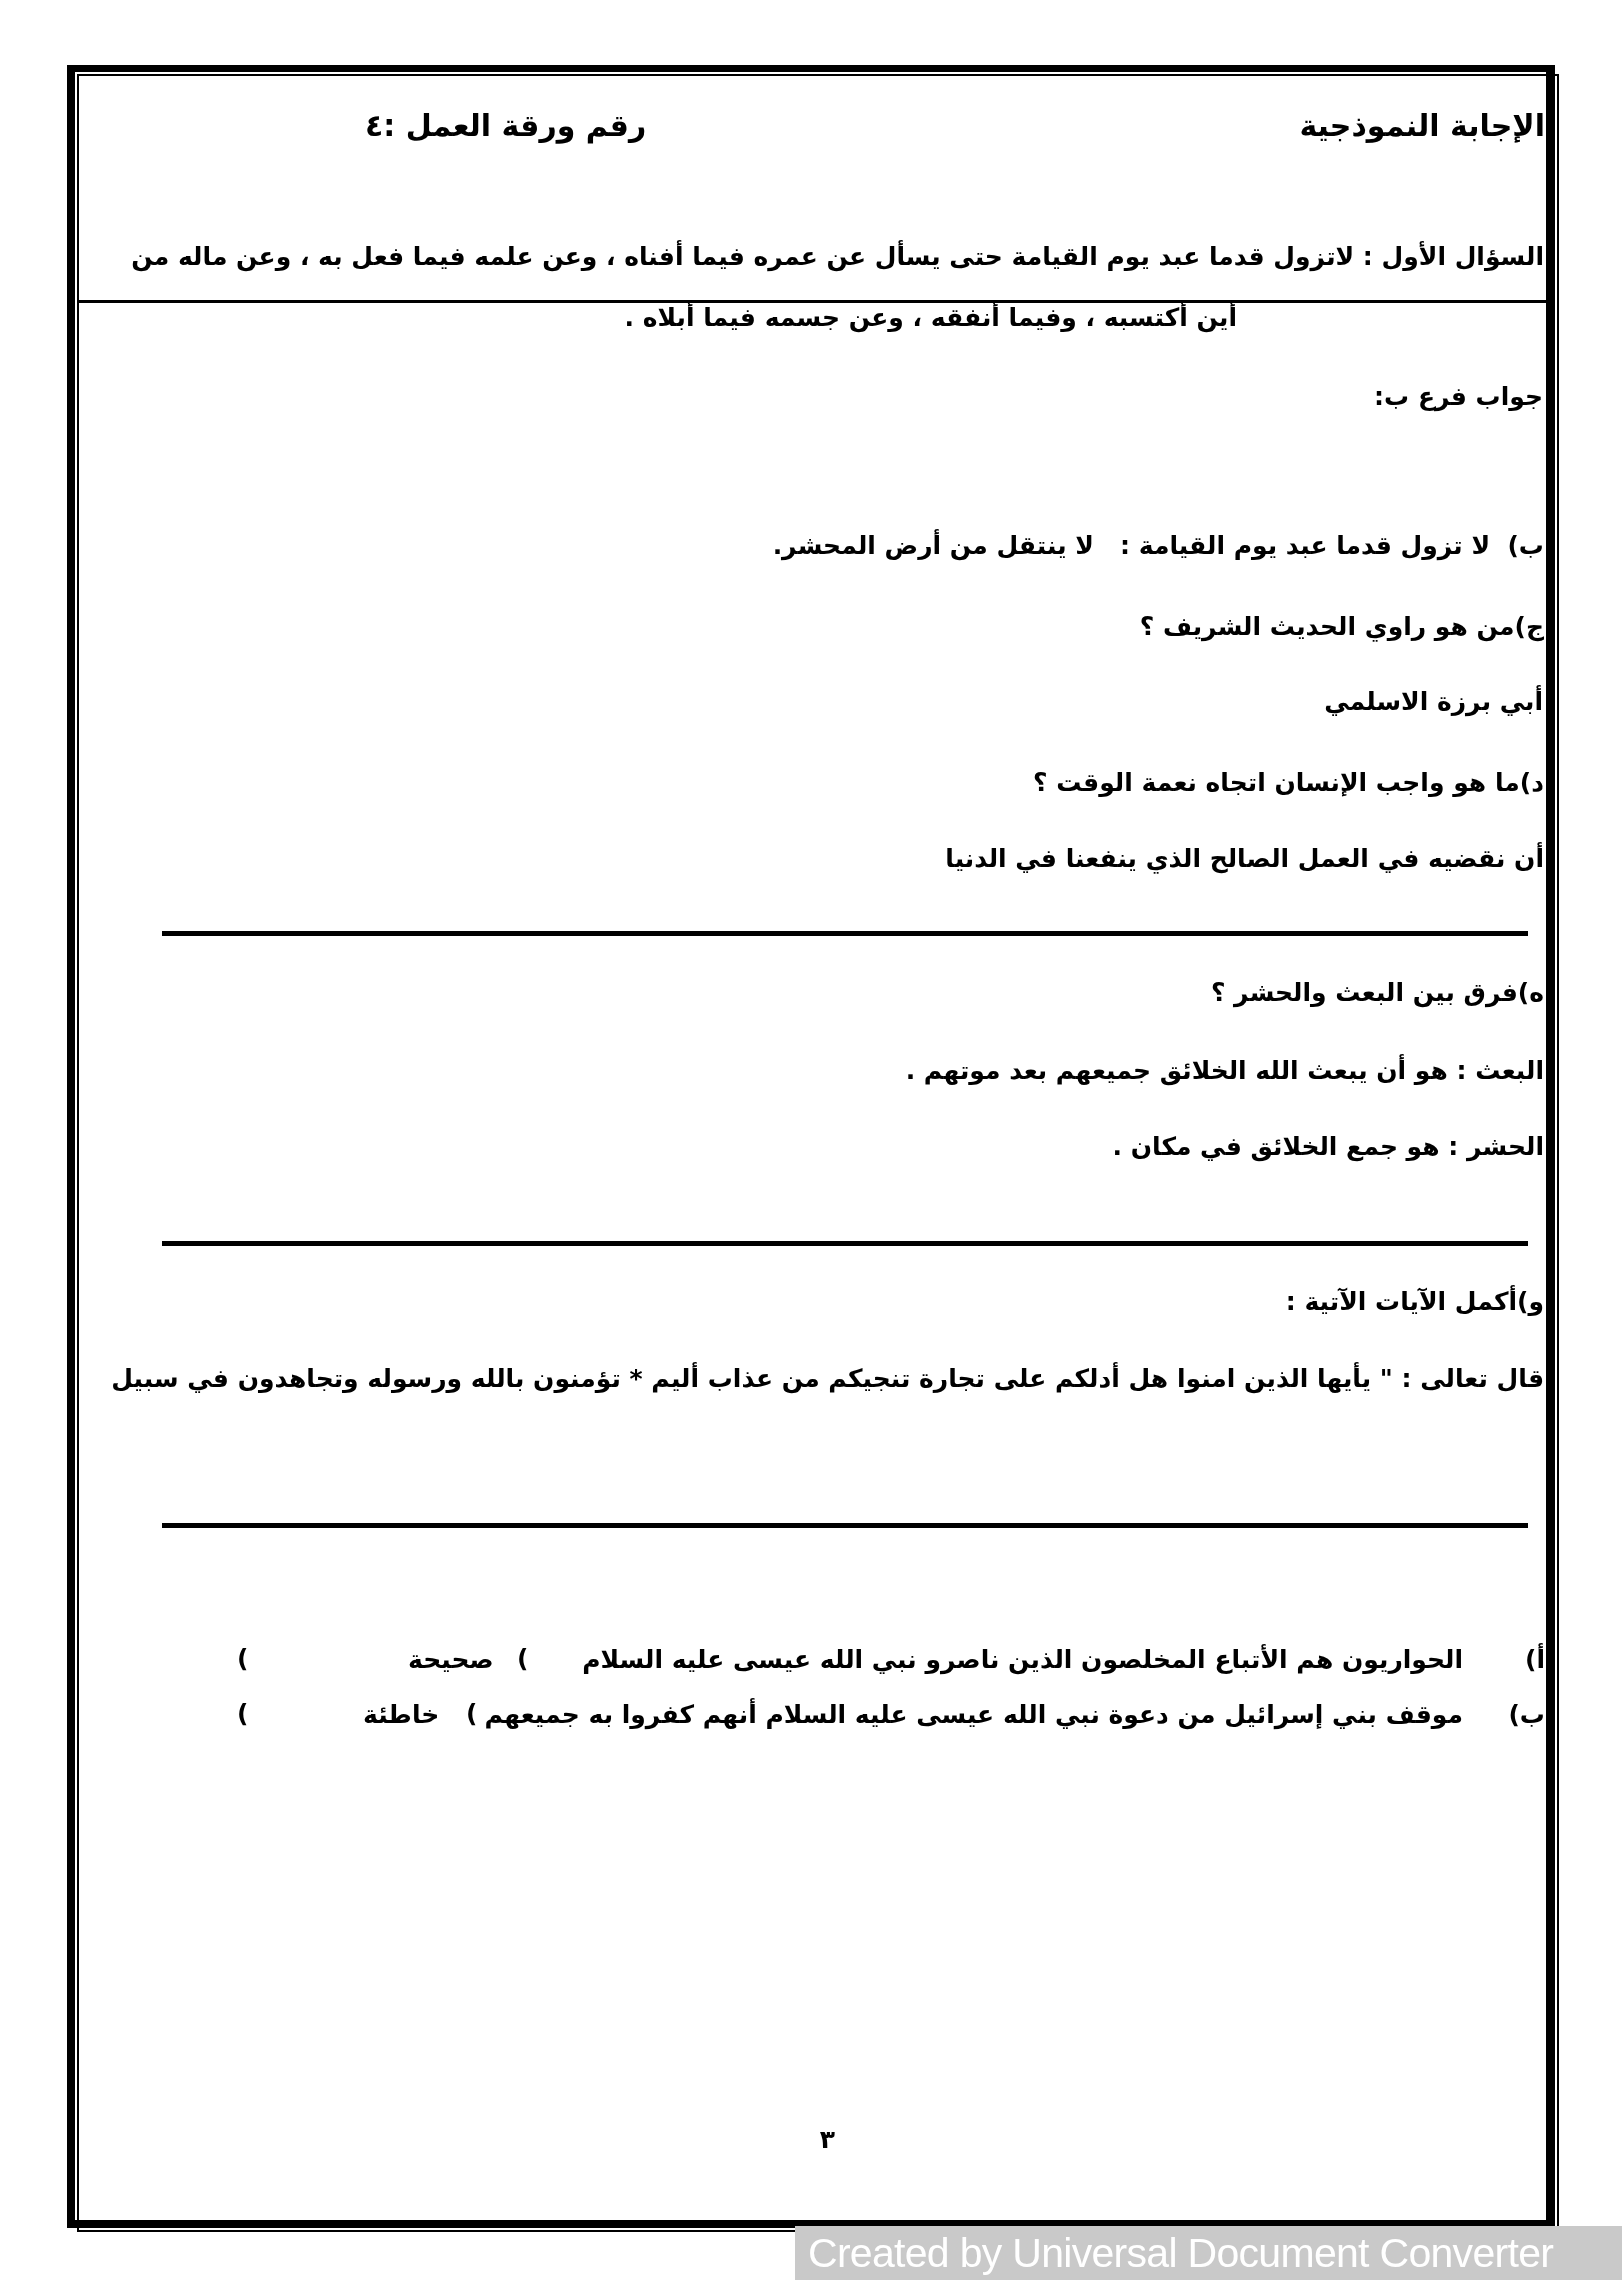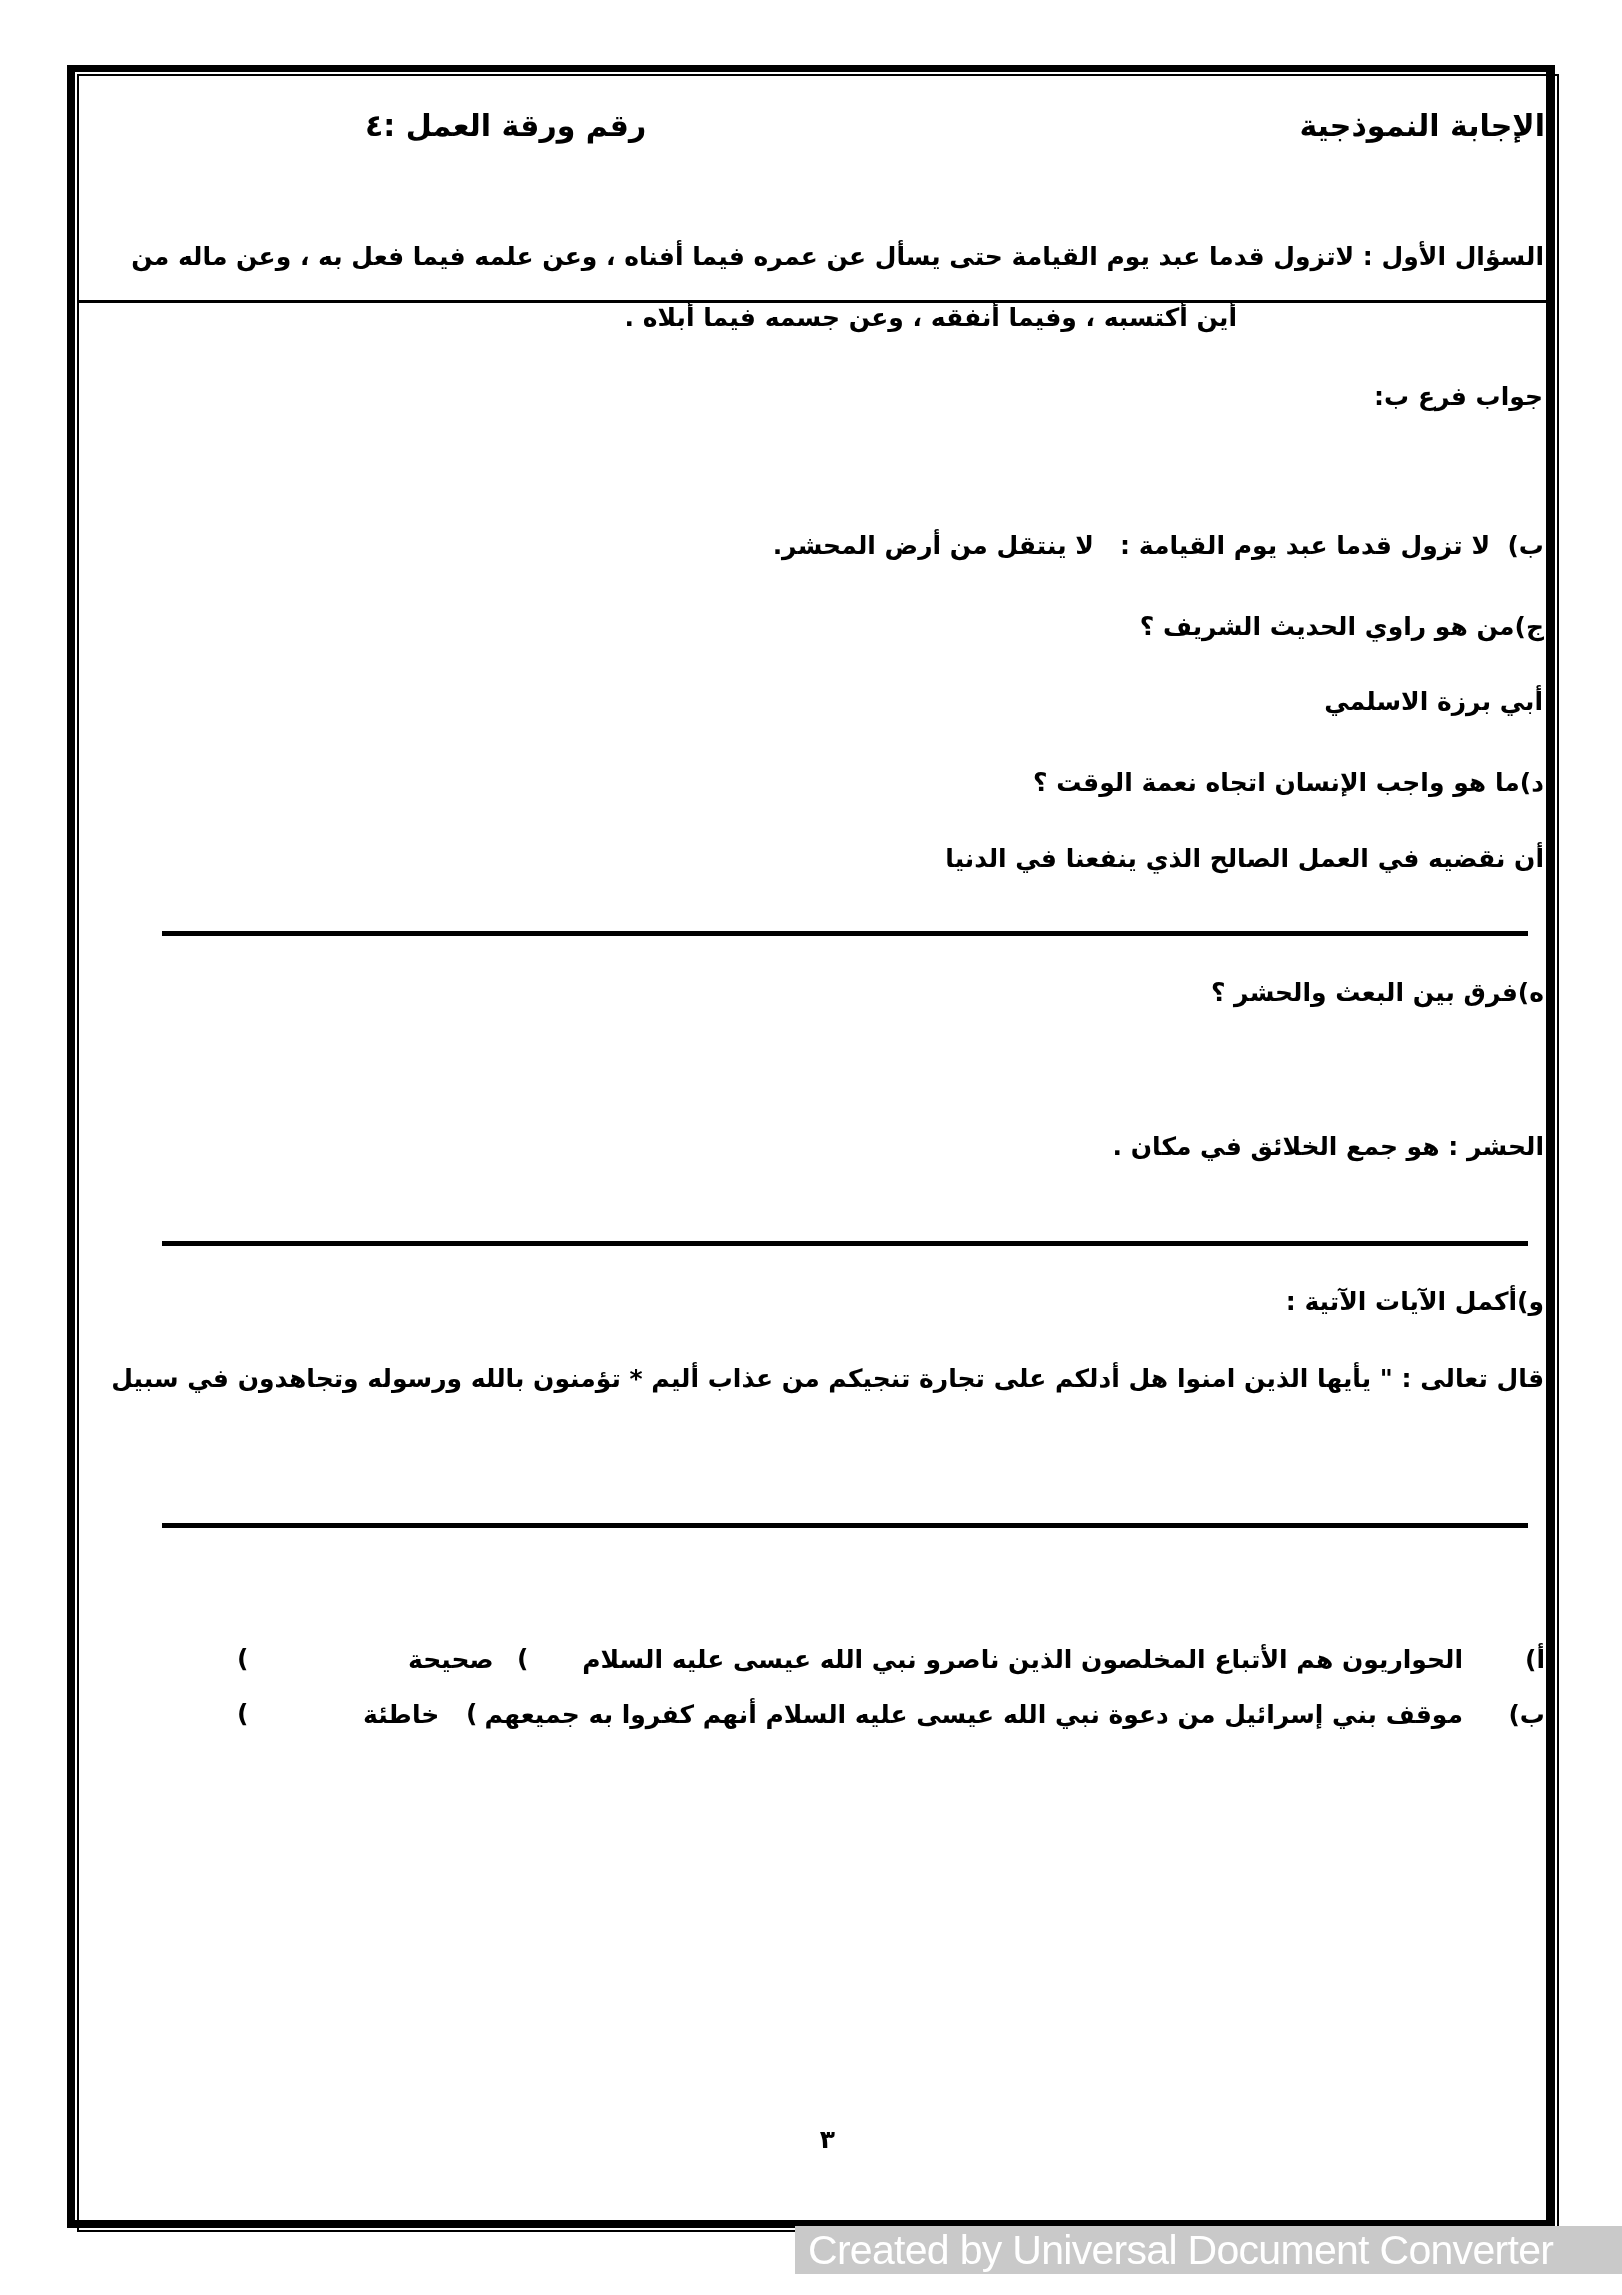--- a/index.html
+++ b/index.html
@@ -33,21 +33,21 @@
 
   .tf-row { position:absolute; left:0; right:0; height:52px; z-index:2; }
   .tf-row > span { position:absolute; top:0; font-weight:bold; font-size:25px; line-height:1.3; white-space:pre; }
   .tf-marker    { direction:rtl; }
   .tf-statement { direction:rtl; }
   .tf-paren     { direction:ltr; unicode-bidi:isolate; font-size:33px; line-height:1; top:-1.3px !important; }
 
   #page-number { left:808px; top:2124px; width:39px; text-align:center; direction:rtl; }
 
   #watermark-bar {
-    position:absolute; left:795px; top:2226px; width:828px; height:48px;
+    position:absolute; left:795px; top:2226px; width:828px; height:54px;
     background:#c9c9c9; z-index:3; display:flex; align-items:center;
   }
   #watermark-text {
     font-family:"Liberation Sans", sans-serif; font-weight:normal;
     font-size:41px; letter-spacing:-0.7px; color:#ffffff;
     padding-left:13px; white-space:pre;
   }
 </style>
 </head>
 <body>
@@ -73,20 +73,21 @@
   <div class="line" style="top:381px; right:80px;">جواب فرع ب:</div>
   <div class="line" style="top:530px; right:79px;">ب)  لا تزول قدما عبد يوم القيامة :   لا ينتقل من أرض المحشر.</div>
   <div class="line" style="top:611px; right:79px;margin-left:29px;">ج)من هو راوي الحديث الشريف ؟</div>
   <div class="line" style="top:686px; right:80px;">أبي برزة الاسلمي</div>
   <div class="line" style="top:767px; right:79px;">د)ما هو واجب الإنسان اتجاه نعمة الوقت ؟</div>
   <div class="line" style="top:843px; right:79px;">أن نقضيه في العمل الصالح الذي ينفعنا في الدنيا</div>
 
   <div class="rule divider" id="divider-1"></div>
 
   <div class="line" style="top:977px; right:79px;">ه)فرق بين البعث والحشر ؟</div>
+  <div class="line" style="top:1055px; right:79px;">البعث : هو أن يبعث الله الخلائق جميعهم بعد موتهم .</div>
   <div class="line" style="top:1131px; right:79px;">الحشر : هو جمع الخلائق في مكان .</div>
 
   <div class="rule divider" id="divider-2"></div>
 
   <div class="line" style="top:1286px; right:79px;">و)أكمل الآيات الآتية :</div>
   <div class="line" style="top:1363px; right:79px;">قال تعالى : " يأيها الذين امنوا هل أدلكم على تجارة تنجيكم من عذاب أليم * تؤمنون بالله ورسوله وتجاهدون في سبيل</div>
 
   <div class="rule divider" id="divider-3"></div>
 
 

